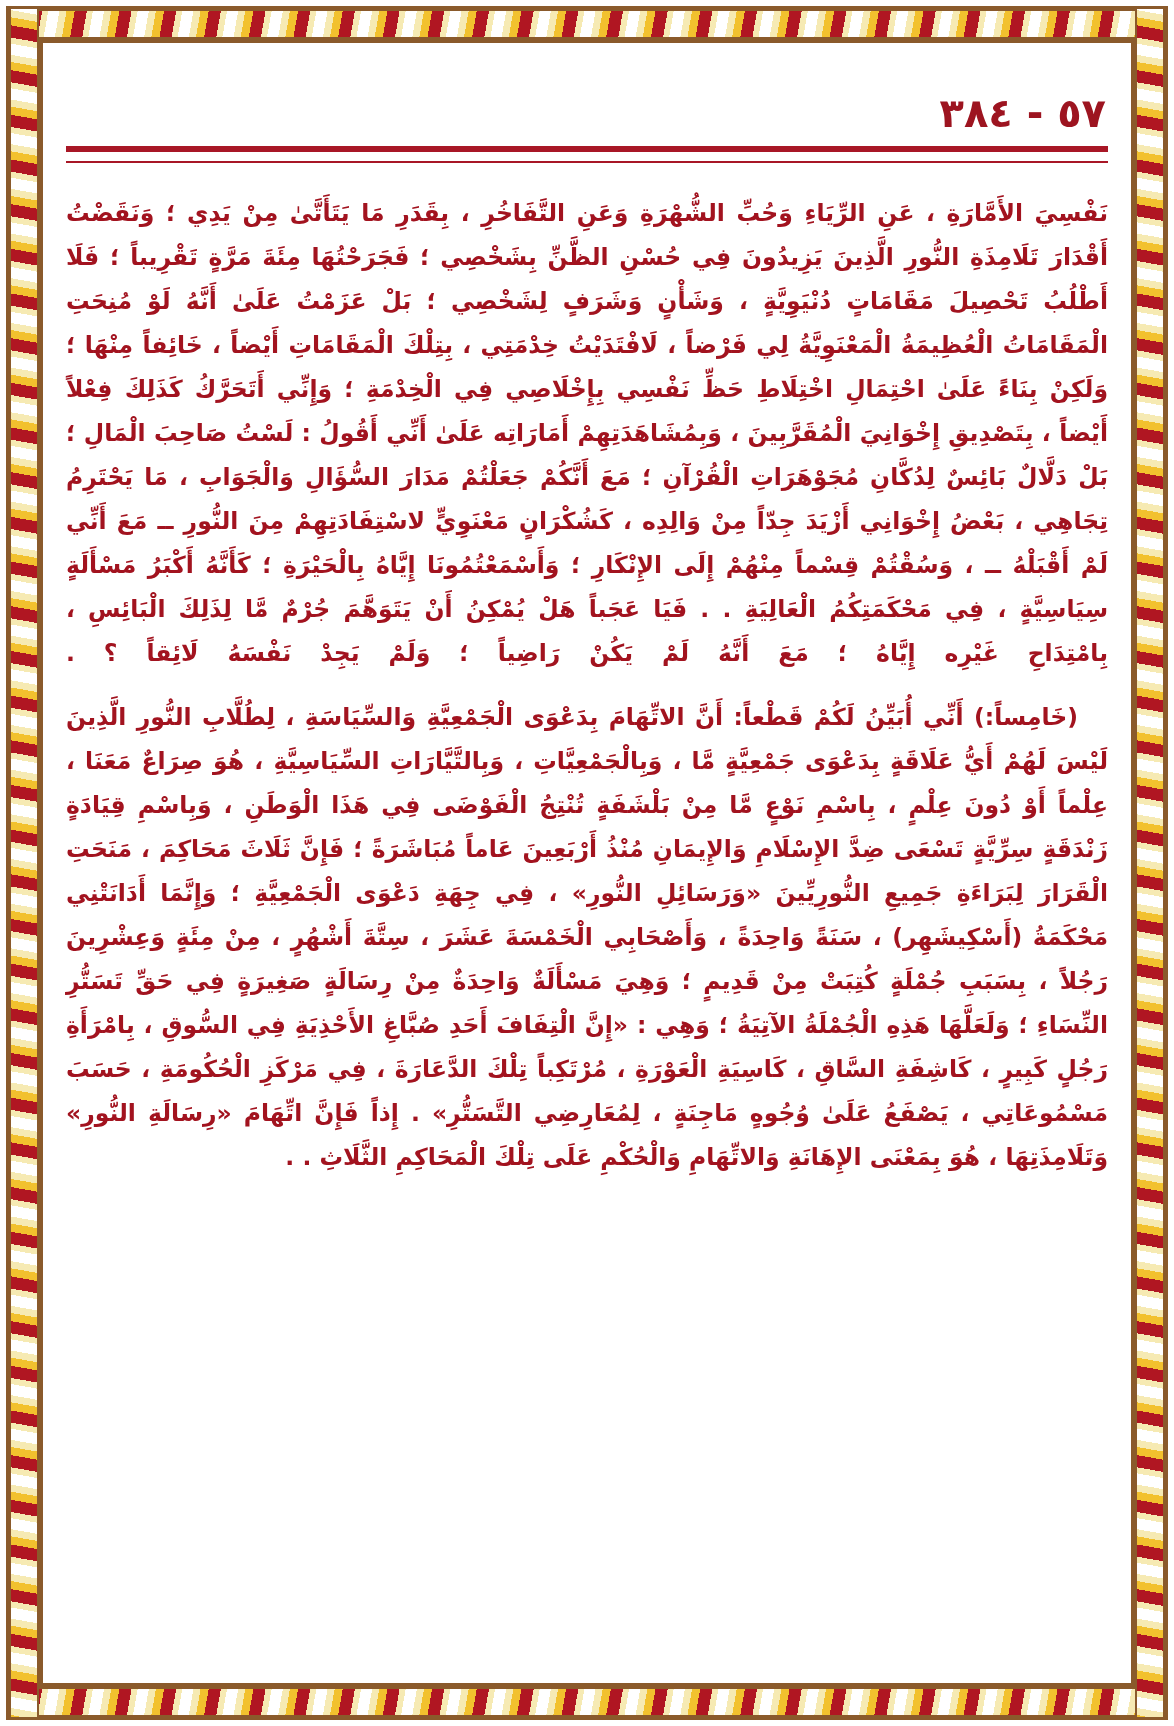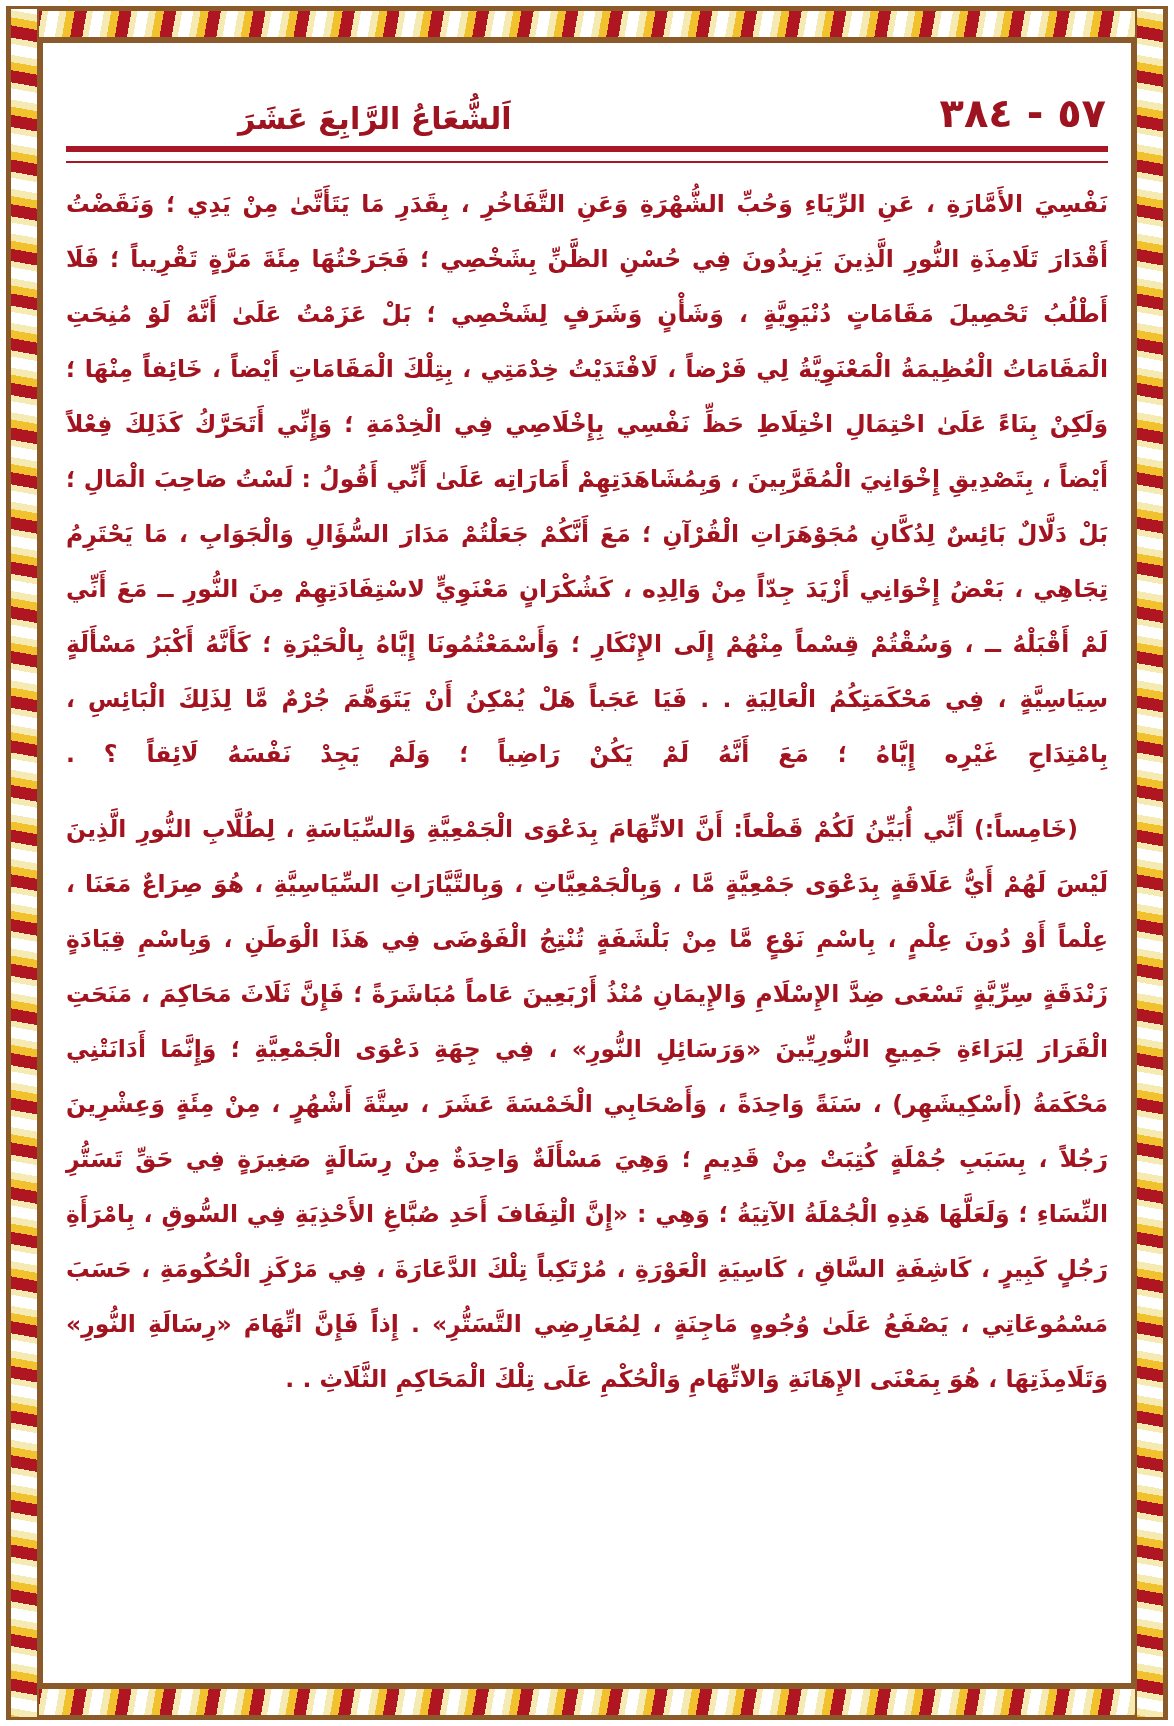--- a/index.html
+++ b/index.html
@@ -125,23 +125,23 @@
     box-sizing: content-box;
   }
 
   
   .body-text {
     direction: rtl;
     text-align: justify;
     text-align-last: justify;
     color: #a2131f;
     font-size: 23.5px;
-    line-height: 55px;
+    line-height: 44px;
     font-weight: bold;
-    padding: 14px 4px 0 4px;
+    padding: 28px 4px 0 4px;
     font-family: "DejaVu Sans", "Liberation Sans", sans-serif;
   }
 
   .para {
     margin: 0 0 6px 0;
     text-align: justify;
     text-align-last: justify;
   }
   .para.first-para { margin-bottom: 20px; }
   .para.indented { text-indent: 30px; }
@@ -159,21 +159,20 @@
   <div class="chain chain-h chain-bottom"></div>
   <div class="chain chain-v chain-left"></div>
   <div class="chain chain-v chain-right"></div>
 
   <div class="frame-inner"></div>
 
   <div class="content">
 
     <div class="page-header">
       <span class="page-number">٥٧ - ٣٨٤</span>
-      <span class="chapter-title">اَلشُّعَاعُ الرَّابِعَ عَشَرَ</span>
     </div>
 
     <div class="header-rule"></div>
 
     <div class="body-text">
       <p class="para first-para">نَفْسِيَ الأَمَّارَةِ ، عَنِ الرِّيَاءِ وَحُبِّ الشُّهْرَةِ وَعَنِ التَّفَاخُرِ ، بِقَدَرِ مَا يَتَأَتَّىٰ مِنْ يَدِي ؛ وَنَقَضْتُ أَقْدَارَ تَلَامِذَةِ النُّورِ الَّذِينَ يَزِيدُونَ فِي حُسْنِ الظَّنِّ بِشَخْصِي ؛ فَجَرَحْتُهَا مِئَةَ مَرَّةٍ تَقْرِيباً ؛ فَلَا أَطْلُبُ تَحْصِيلَ مَقَامَاتٍ دُنْيَوِيَّةٍ ، وَشَأْنٍ وَشَرَفٍ لِشَخْصِي ؛ بَلْ عَزَمْتُ عَلَىٰ أَنَّهُ لَوْ مُنِحَتِ الْمَقَامَاتُ الْعُظِيمَةُ الْمَعْنَوِيَّةُ لِي فَرْضاً ، لَافْتَدَيْتُ خِدْمَتِي ، بِتِلْكَ الْمَقَامَاتِ أَيْضاً ، خَائِفاً مِنْهَا ؛ وَلَكِنْ بِنَاءً عَلَىٰ احْتِمَالِ اخْتِلَاطِ حَظِّ نَفْسِي بِإِخْلَاصِي فِي الْخِدْمَةِ ؛ وَإِنِّي أَتَحَرَّكُ كَذَلِكَ فِعْلاً أَيْضاً ، بِتَصْدِيقِ إِخْوَانِيَ الْمُقَرَّبِينَ ، وَبِمُشَاهَدَتِهِمْ أَمَارَاتِه عَلَىٰ أَنِّي أَقُولُ : لَسْتُ صَاحِبَ الْمَالِ ؛ بَلْ دَلَّالٌ بَائِسٌ لِدُكَّانِ مُجَوْهَرَاتِ الْقُرْآنِ ؛ مَعَ أَنَّكُمْ جَعَلْتُمْ مَدَارَ السُّؤَالِ وَالْجَوَابِ ، مَا يَحْتَرِمُ تِجَاهِي ، بَعْضُ إِخْوَانِي أَزْيَدَ جِدّاً مِنْ وَالِدِه ، كَشُكْرَانٍ مَعْنَوِيٍّ لاسْتِفَادَتِهِمْ مِنَ النُّورِ ــ مَعَ أَنِّي لَمْ أَقْبَلْهُ ــ ، وَسُقْتُمْ قِسْماً مِنْهُمْ إِلَى الإِنْكَارِ ؛ وَأَسْمَعْتُمُونَا إِيَّاهُ بِالْحَيْرَةِ ؛ كَأَنَّهُ أَكْبَرُ مَسْأَلَةٍ سِيَاسِيَّةٍ ، فِي مَحْكَمَتِكُمُ الْعَالِيَةِ . . فَيَا عَجَباً هَلْ يُمْكِنُ أَنْ يَتَوَهَّمَ جُرْمٌ مَّا لِذَلِكَ الْبَائِسِ ، بِامْتِدَاحِ غَيْرِه إِيَّاهُ ؛ مَعَ أَنَّهُ لَمْ يَكُنْ رَاضِياً ؛ وَلَمْ يَجِدْ نَفْسَهُ لَائِقاً ؟ .</p>
       <p class="para indented">(خَامِساً:) أَنِّي أُبَيِّنُ لَكُمْ قَطْعاً: أَنَّ الاتِّهَامَ بِدَعْوَى الْجَمْعِيَّةِ وَالسِّيَاسَةِ ، لِطُلَّابِ النُّورِ الَّذِينَ لَيْسَ لَهُمْ أَيُّ عَلَاقَةٍ بِدَعْوَى جَمْعِيَّةٍ مَّا ، وَبِالْجَمْعِيَّاتِ ، وَبِالتَّيَّارَاتِ السِّيَاسِيَّةِ ، هُوَ صِرَاعٌ مَعَنَا ، عِلْماً أَوْ دُونَ عِلْمٍ ، بِاسْمِ نَوْعٍ مَّا مِنْ بَلْشَفَةٍ تُنْتِجُ الْفَوْضَى فِي هَذَا الْوَطَنِ ، وَبِاسْمِ قِيَادَةٍ زَنْدَقَةٍ سِرِّيَّةٍ تَسْعَى ضِدَّ الإِسْلَامِ وَالإِيمَانِ مُنْذُ أَرْبَعِينَ عَاماً مُبَاشَرَةً ؛ فَإِنَّ ثَلَاثَ مَحَاكِمَ ، مَنَحَتِ الْقَرَارَ لِبَرَاءَةِ جَمِيعِ النُّورِيِّينَ «وَرَسَائِلِ النُّورِ» ، فِي جِهَةِ دَعْوَى الْجَمْعِيَّةِ ؛ وَإِنَّمَا أَدَانَتْنِي مَحْكَمَةُ (أَسْكِيشَهِر) ، سَنَةً وَاحِدَةً ، وَأَصْحَابِي الْخَمْسَةَ عَشَرَ ، سِتَّةَ أَشْهُرٍ ، مِنْ مِئَةٍ وَعِشْرِينَ رَجُلاً ، بِسَبَبِ جُمْلَةٍ كُتِبَتْ مِنْ قَدِيمٍ ؛ وَهِيَ مَسْأَلَةٌ وَاحِدَةٌ مِنْ رِسَالَةٍ صَغِيرَةٍ فِي حَقِّ تَسَتُّرِ النِّسَاءِ ؛ وَلَعَلَّهَا هَذِهِ الْجُمْلَةُ الآتِيَةُ ؛ وَهِي : «إِنَّ الْتِفَافَ أَحَدِ صُبَّاغِ الأَحْذِيَةِ فِي السُّوقِ ، بِامْرَأَةِ رَجُلٍ كَبِيرٍ ، كَاشِفَةِ السَّاقِ ، كَاسِيَةِ الْعَوْرَةِ ، مُرْتَكِباً تِلْكَ الدَّعَارَةَ ، فِي مَرْكَزِ الْحُكُومَةِ ، حَسَبَ مَسْمُوعَاتِي ، يَصْفَعُ عَلَىٰ وُجُوهٍ مَاجِنَةٍ ، لِمُعَارِضِي التَّسَتُّرِ» . إِذاً فَإِنَّ اتِّهَامَ «رِسَالَةِ النُّورِ» وَتَلَامِذَتِهَا ، هُوَ بِمَعْنَى الإِهَانَةِ وَالاتِّهَامِ وَالْحُكْمِ عَلَى تِلْكَ الْمَحَاكِمِ الثَّلَاثِ . .</p>
     </div>
 
   </div>

